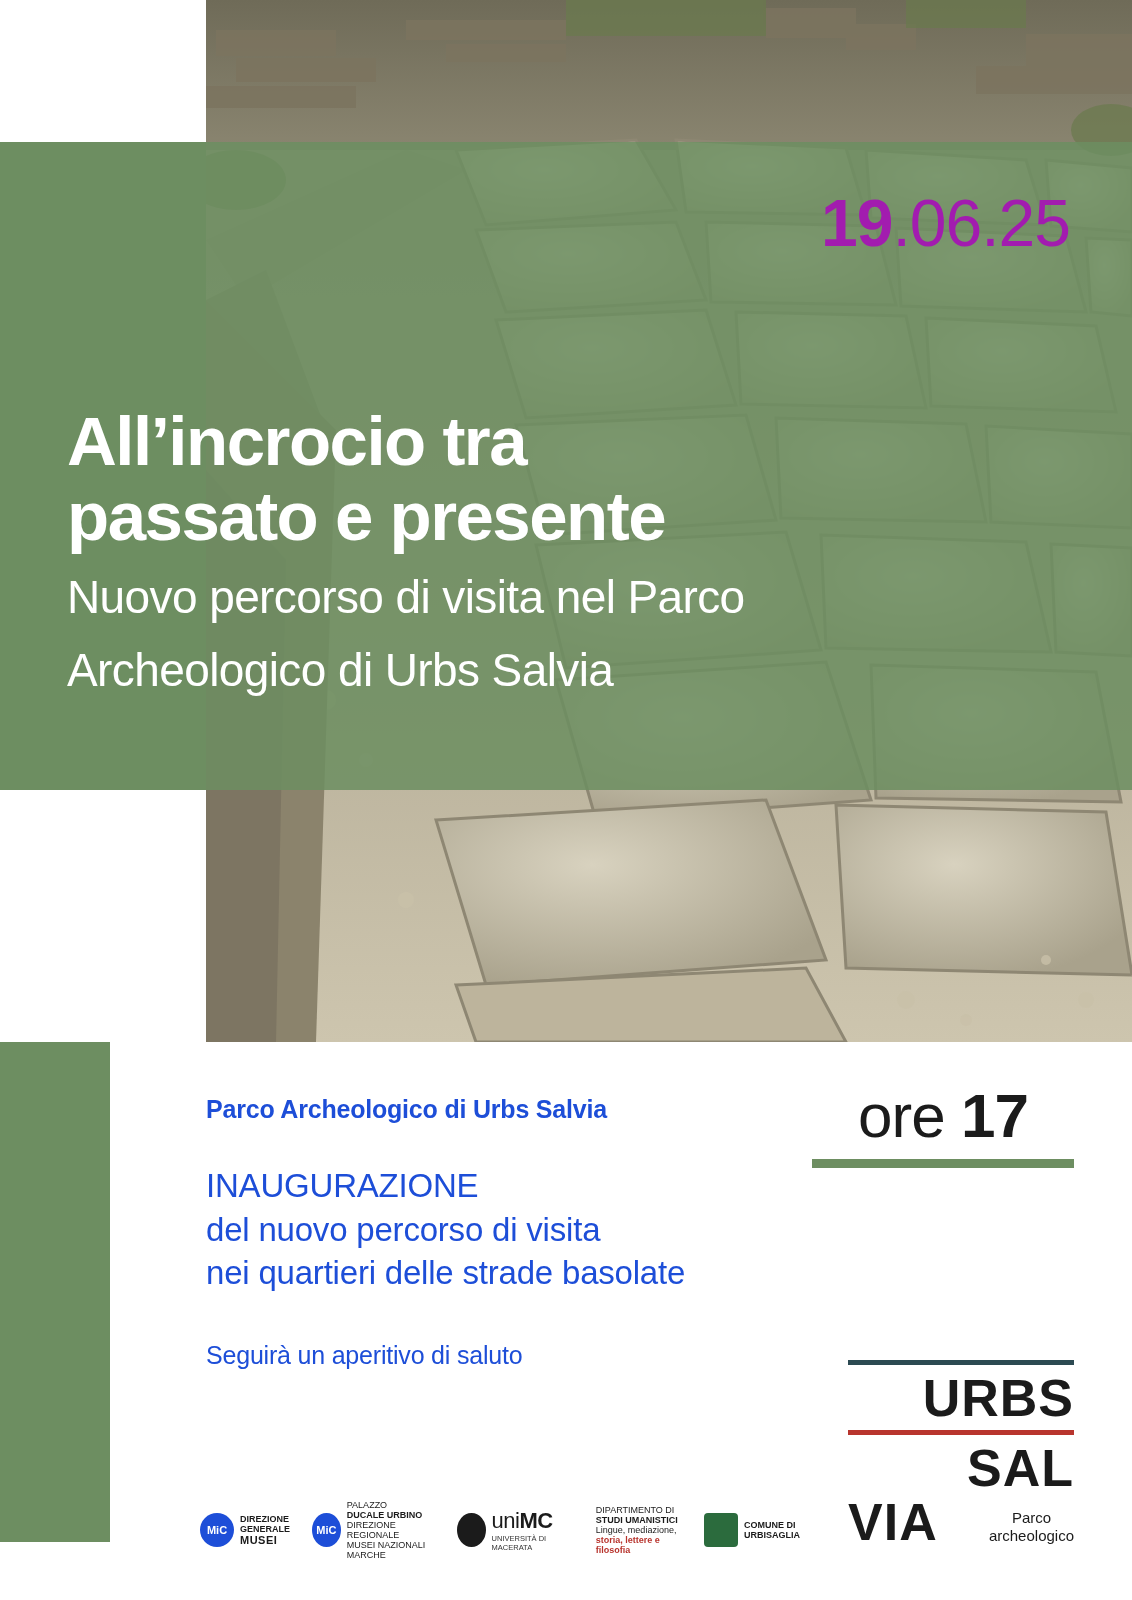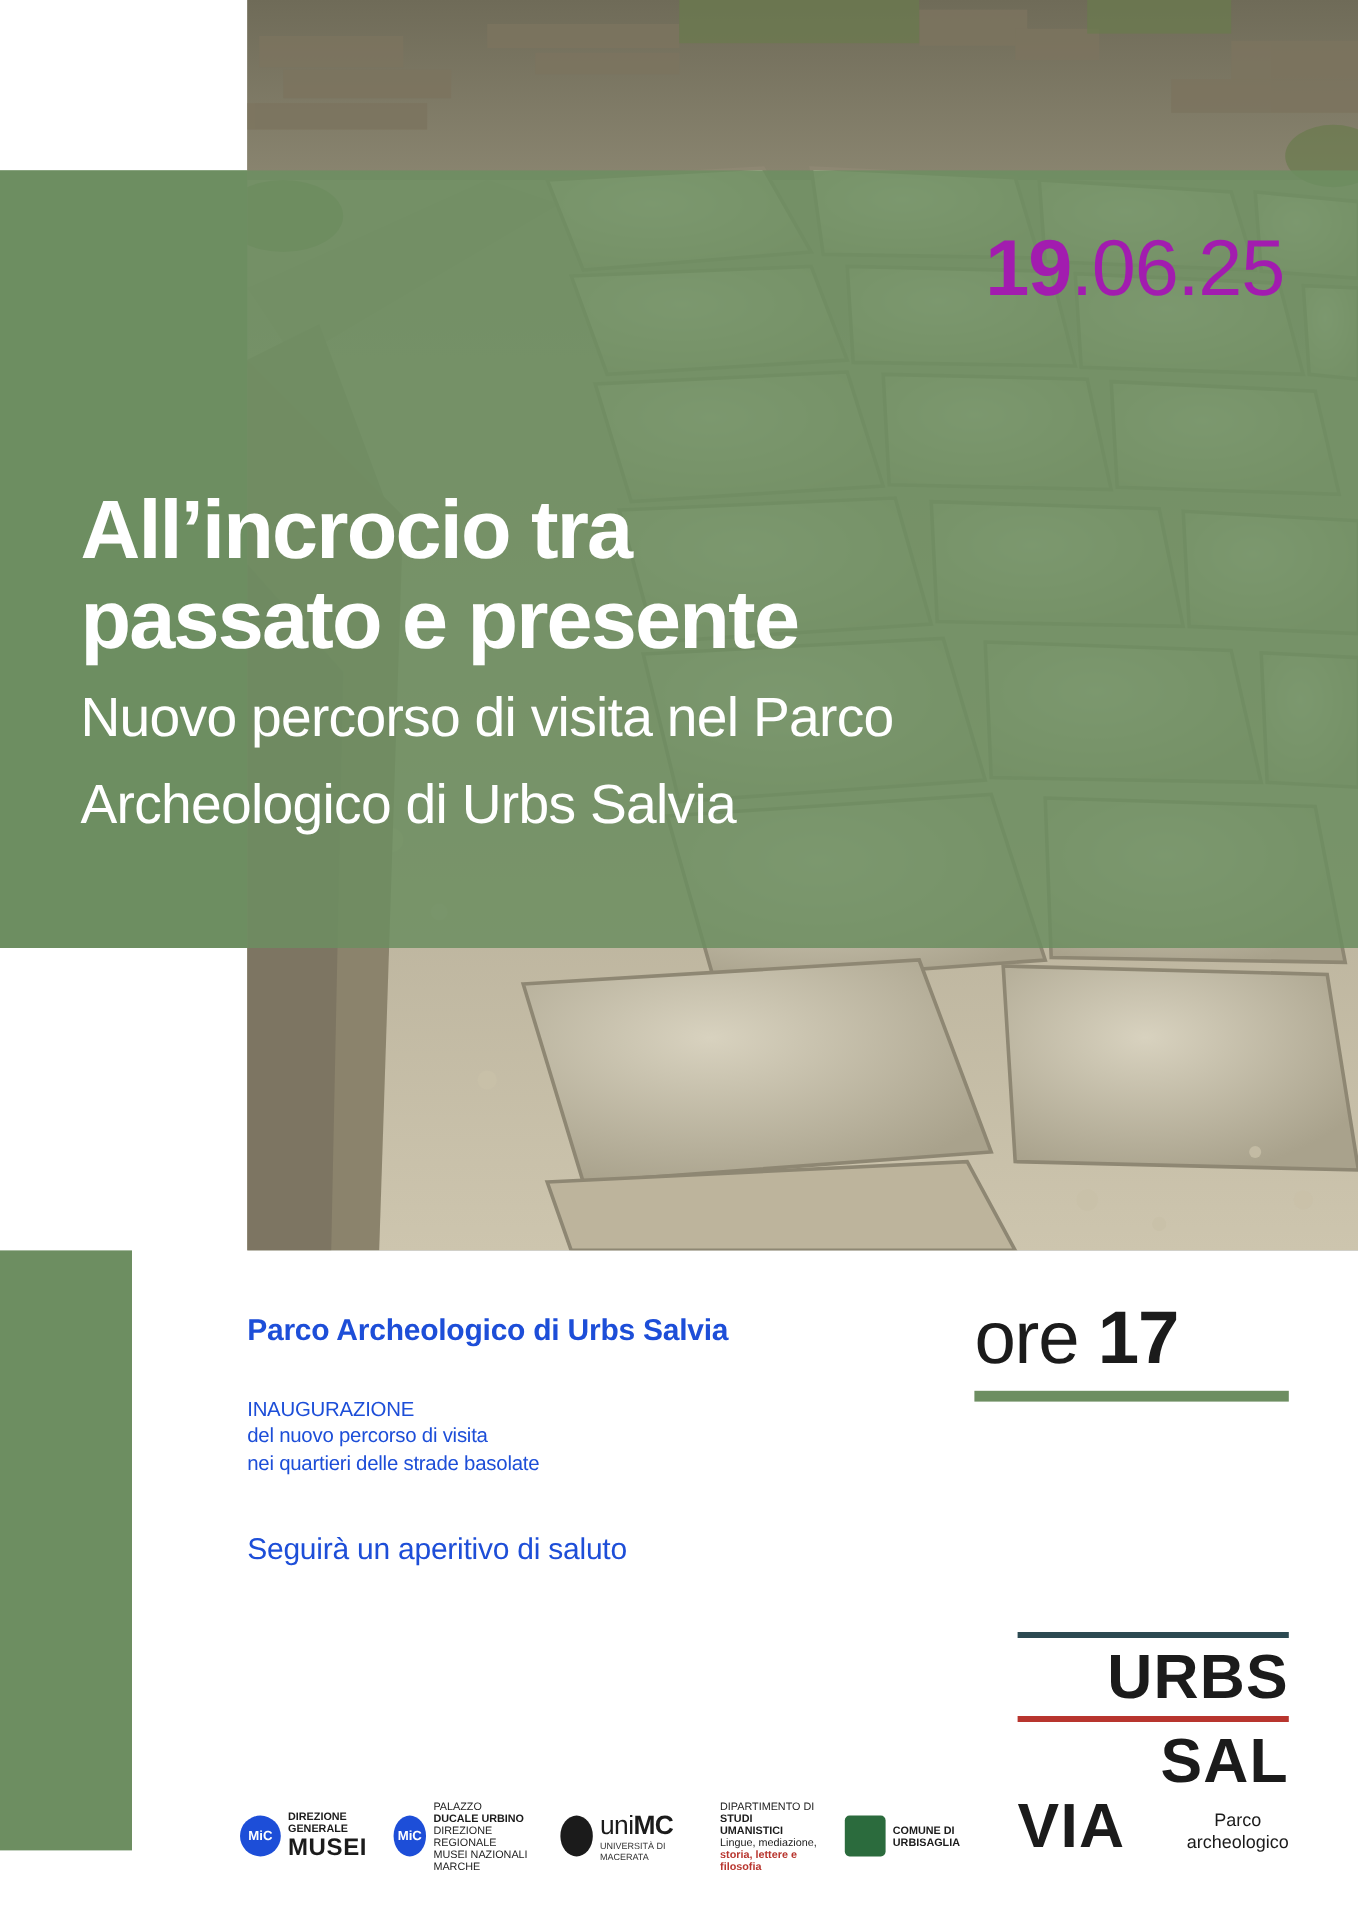--- a/index.html
+++ b/index.html
@@ -80,36 +80,36 @@
     left: 206px; top: 1095px; width: 560px;
     color: #1d4ed8;
   }
   .info-venue {
     font-size: 25px;
     font-weight: 700;
     letter-spacing: -0.2px;
     margin-bottom: 40px;
   }
   .info-line {
-    font-size: 17px;
+    font-size: 33px;
     font-weight: 400;
     line-height: 1.32;
     letter-spacing: -0.2px;
   }
   .info-note {
     margin-top: 46px;
     font-size: 25px;
     letter-spacing: -0.2px;
   }
 
   
   .ore-block {
     position: absolute;
     left: 812px; top: 1085px; width: 262px;
-    text-align: left;
+    text-align: center;
   }
   .ore-text {
     font-size: 62px;
     color: #1b1b1b;
     line-height: 1;
     letter-spacing: -1px;
   }
   .ore-text .hour { font-weight: 700; }
   .ore-rule {
     margin-top: 12px;
@@ -158,21 +158,21 @@
   .f-logo { display: flex; align-items: center; gap: 6px; }
   .f-mark {
     width: 34px; height: 34px; border-radius: 50%;
     background: #1d4ed8; color: #fff;
     display: flex; align-items: center; justify-content: center;
     font-size: 11px; font-weight: 700;
   }
   .f-mark.dark { background: #1b1b1b; }
   .f-mark.crest { background: #2b6b3d; border-radius: 4px; }
   .f-txt { font-size: 9px; line-height: 1.12; color: #1b1b1b; font-weight: 700; }
-  .f-txt .big { font-size: 20px; font-weight: 700; letter-spacing: 0.5px; }
+  .f-txt .big { font-size: 11px; font-weight: 700; letter-spacing: 0.5px; }
   .f-txt .thin { font-weight: 400; }
   .f-txt .red { color: #b8352e; font-weight: 700; }
   .f-unimc { font-size: 22px; font-weight: 700; color: #1b1b1b; letter-spacing: -0.5px; }
   .f-unimc .light { font-weight: 300; }
   .f-sub { font-size: 7.5px; color: #333; font-weight: 400; }
 </style>
 </head>
 <body>
 
 <div class="poster">

